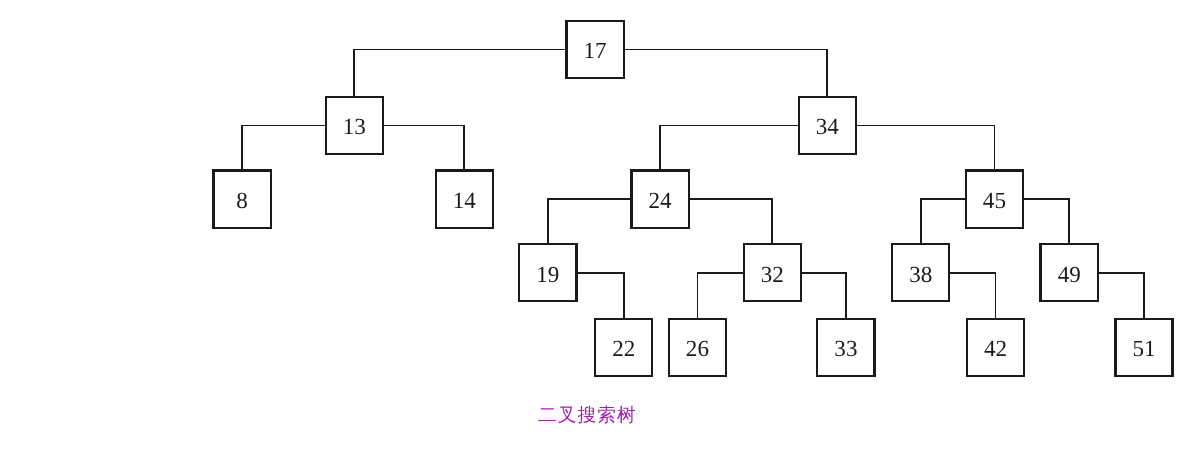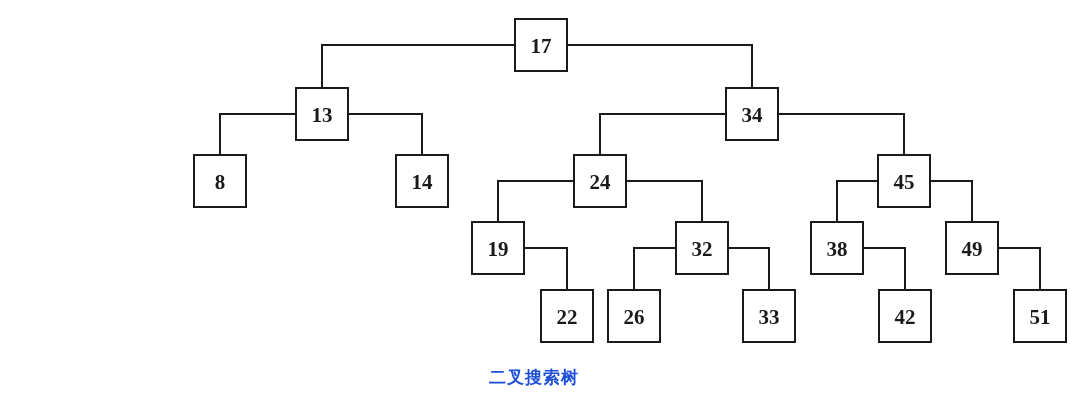--- a/index.html
+++ b/index.html
@@ -10,21 +10,20 @@
   }
   body {
     font-family: "Liberation Sans", "DejaVu Sans", sans-serif;
   }
   #canvas {
     position: relative;
     width: 1080px;
     height: 410px;
     background: #ffffff;
     overflow: hidden;
-    font-weight: bold;
   }
   #tree-svg {
     position: absolute;
     left: 0;
     top: 0;
     width: 1080px;
     height: 410px;
     display: block;
   }
   .edge-line {
@@ -47,21 +46,21 @@
     dominant-baseline: central;
   }
   #caption {
     position: absolute;
     left: 0;
     top: 366px;
     width: 1068px;
     text-align: center;
     font-family: "DejaVu Sans", "Liberation Sans", sans-serif;
     font-size: 17px;
-    color: #1d4ed8;
+    color: #a21caf;
     letter-spacing: 1px;
     white-space: nowrap;
   }
 </style>
 </head>
 <body>
 
 <div id="canvas">
 
   <svg id="tree-svg" viewBox="0 0 1080 410" xmlns="http://www.w3.org/2000/svg">

